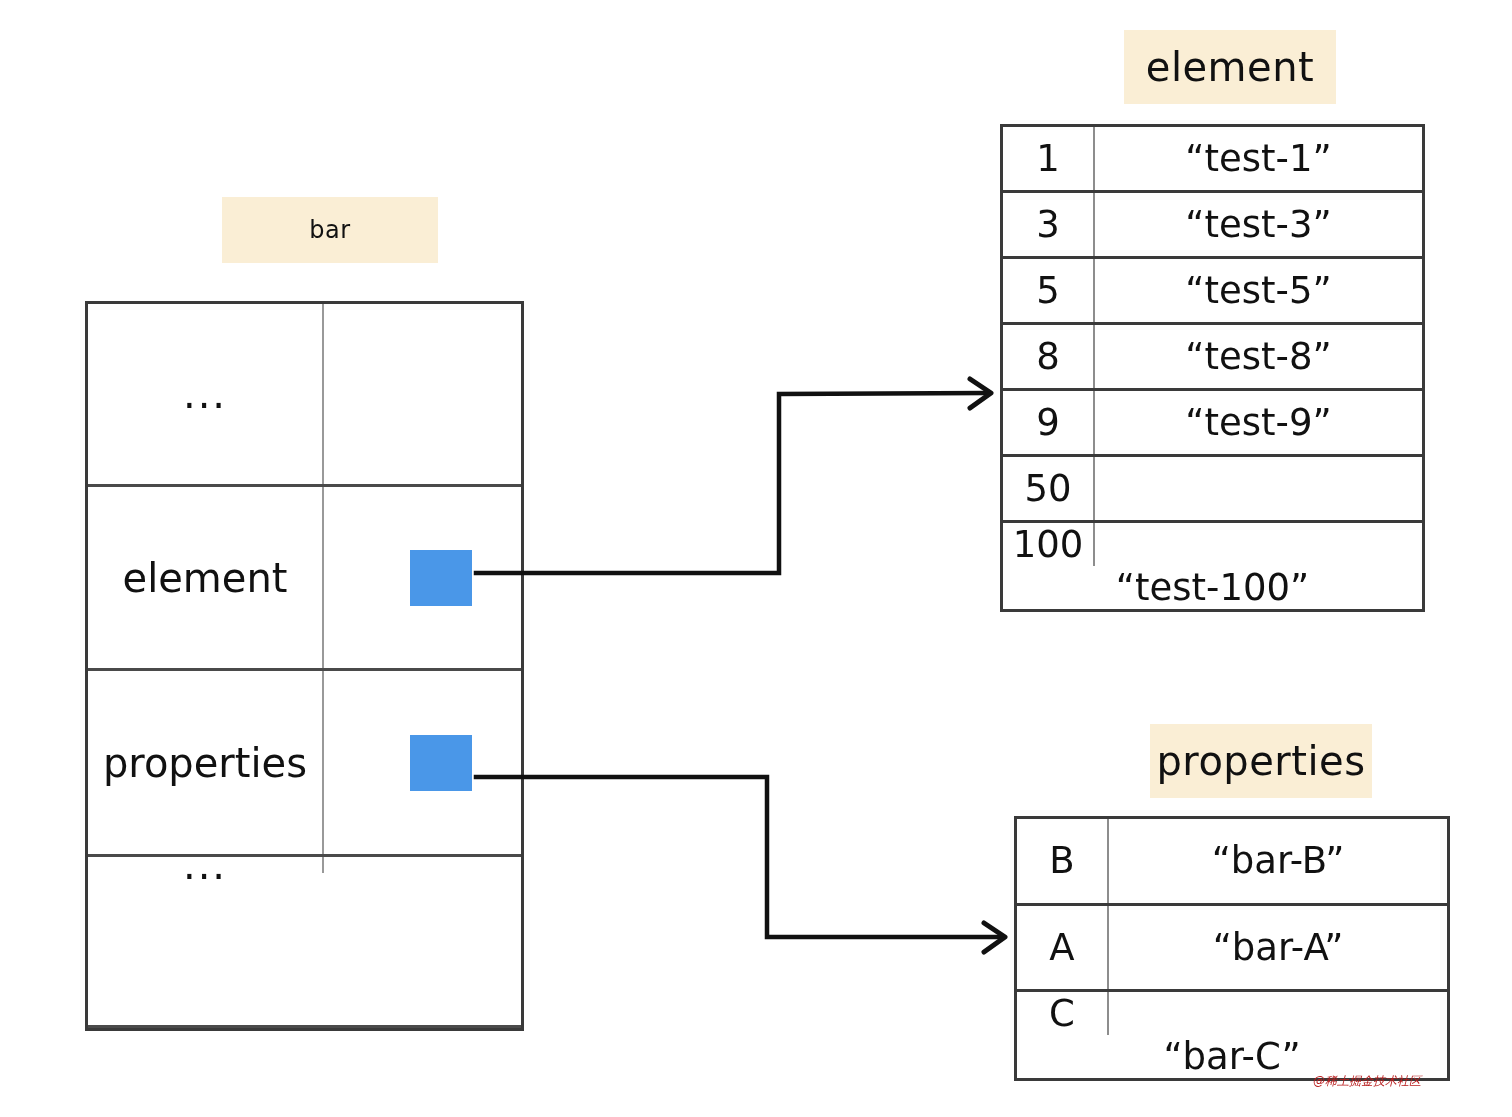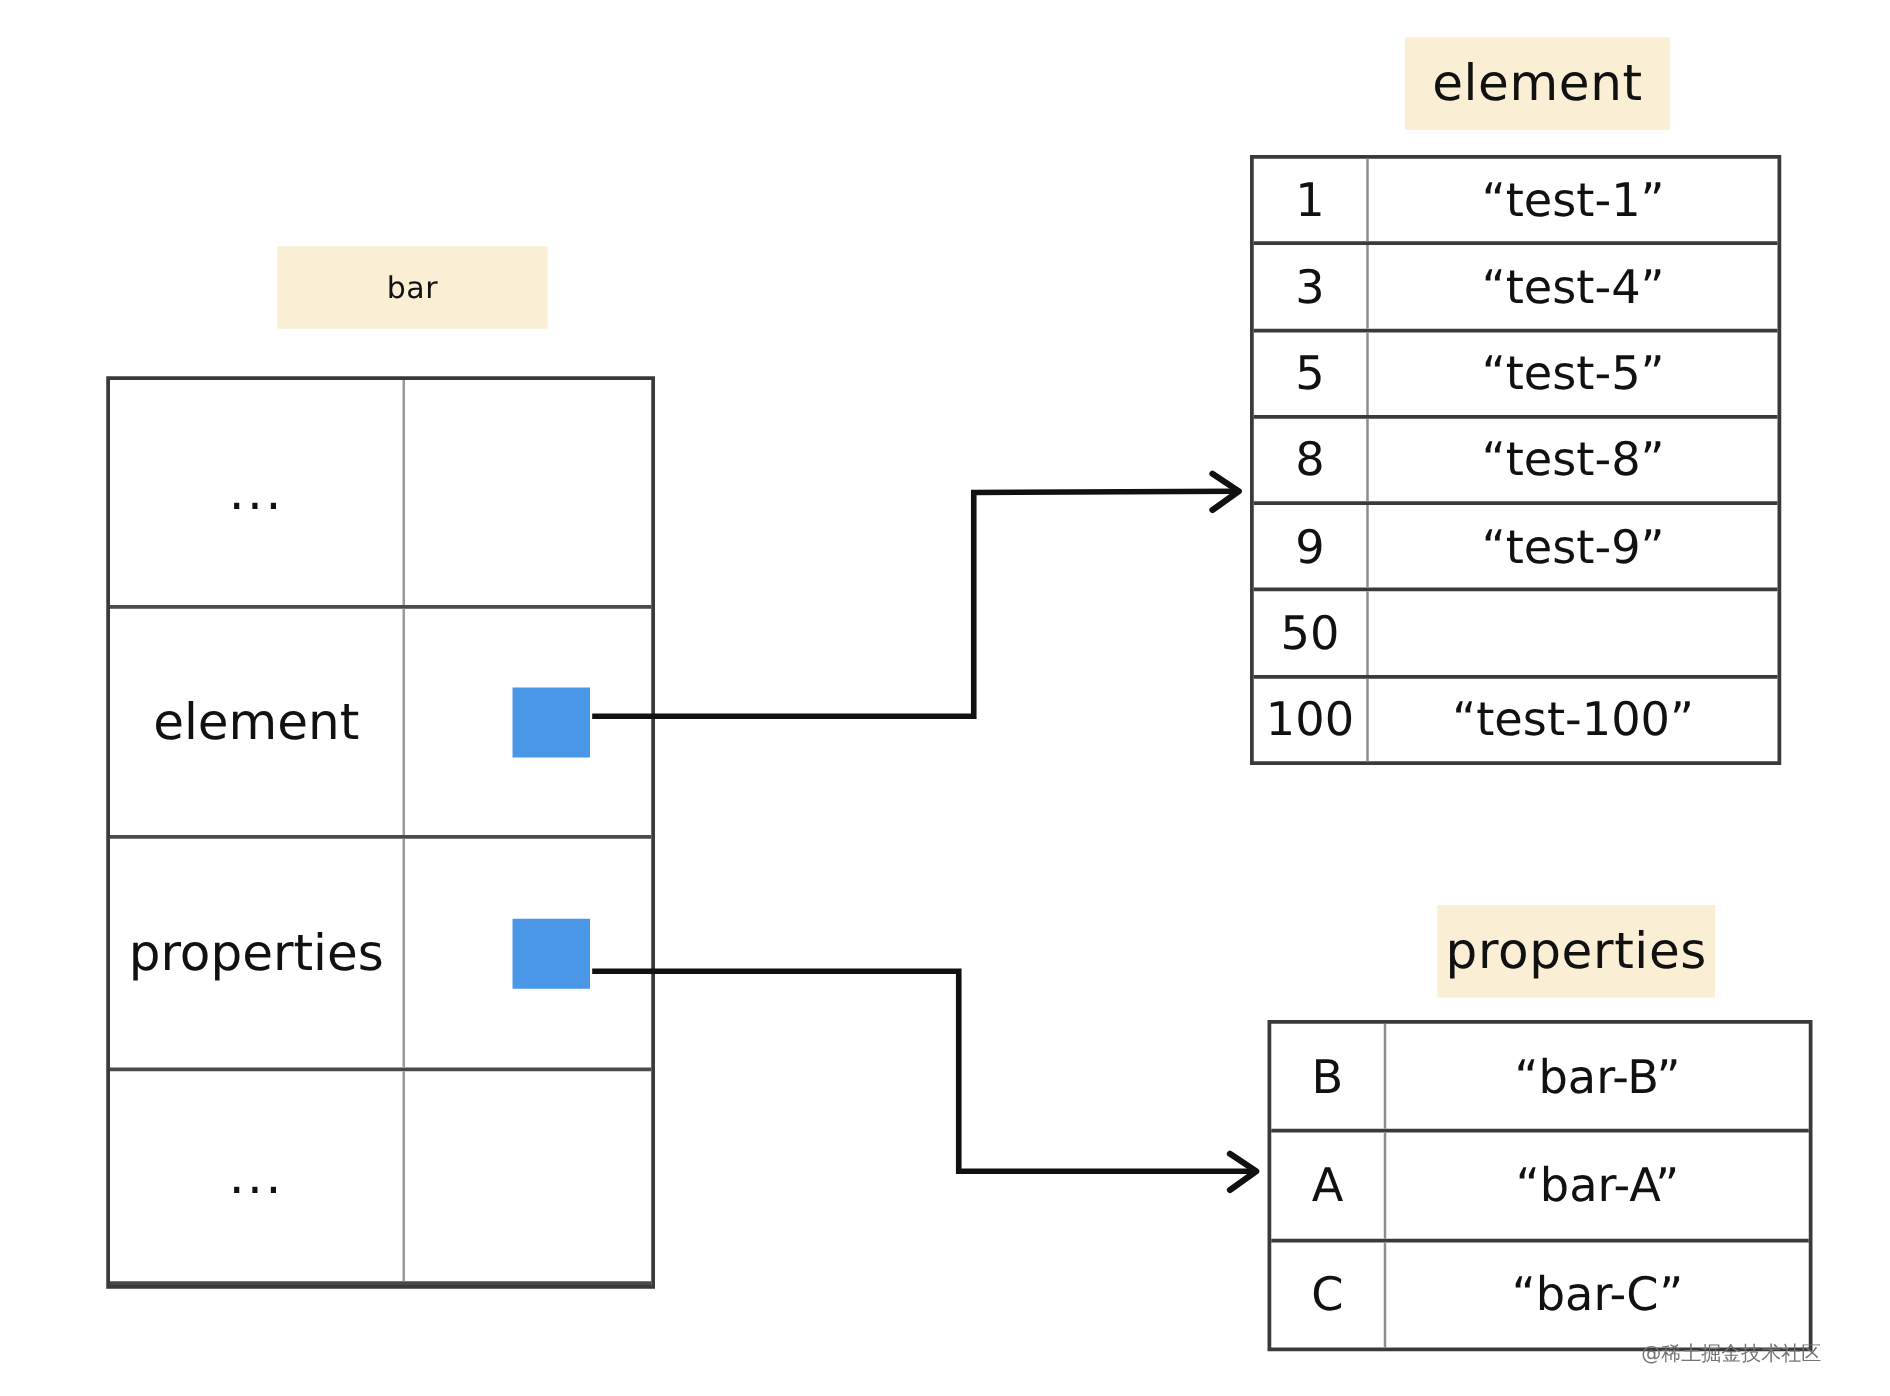--- a/index.html
+++ b/index.html
@@ -42,20 +42,21 @@
     flex-direction: column;
   }
   .tbl-row {
     display: flex;
     flex: 1 1 0;
     border-bottom: 3px solid #3a3a3a;
     box-sizing: border-box;
   }
   .tbl-row:last-child {
     border-bottom: none;
+    flex-direction: column;
   }
   .cell-key {
     box-sizing: border-box;
     border-right: 2px solid #8d8d8d;
     display: flex;
     align-items: center;
     justify-content: center;
     color: #111111;
     font-family: "DejaVu Sans", sans-serif;
     white-space: nowrap;
@@ -128,24 +129,25 @@
     fill: none;
     stroke: #111111;
     stroke-width: 5;
     stroke-linecap: round;
     stroke-linejoin: round;
   }
 
   
   #watermark {
     position: absolute;
-    color: #737373;
-    font-size: 16px;
-    font-family: "DejaVu Sans", sans-serif;
-    white-space: nowrap;
+    color: #b91c1c;
+    font-size: 12px;
+    font-family: "DejaVu Sans", sans-serif;
+    white-space: nowrap;
+    font-style: italic;
   }
 </style>
 </head>
 <body>
 
 <div id="canvas">
 
   <div class="title-chip" id="chip-bar" style="left:222px; top:197px; width:216px; height:66px; font-size:24px;">bar</div>
 
   <div class="title-chip" id="chip-element" style="left:1124px; top:30px; width:212px; height:74px; font-size:40px;">element</div>
@@ -184,21 +186,21 @@
   </div>
 
   <div class="tbl" id="element-table" style="left:1000px; top:124px; width:425px; height:488px;">
 
     <div class="tbl-row">
       <div class="cell-key">1</div>
       <div class="cell-val">“test-1”</div>
     </div>
     <div class="tbl-row">
       <div class="cell-key">3</div>
-      <div class="cell-val">“test-4”</div>
+      <div class="cell-val">“test-3”</div>
     </div>
     <div class="tbl-row">
       <div class="cell-key">5</div>
       <div class="cell-val">“test-5”</div>
     </div>
     <div class="tbl-row">
       <div class="cell-key">8</div>
       <div class="cell-val">“test-8”</div>
     </div>
     <div class="tbl-row">

